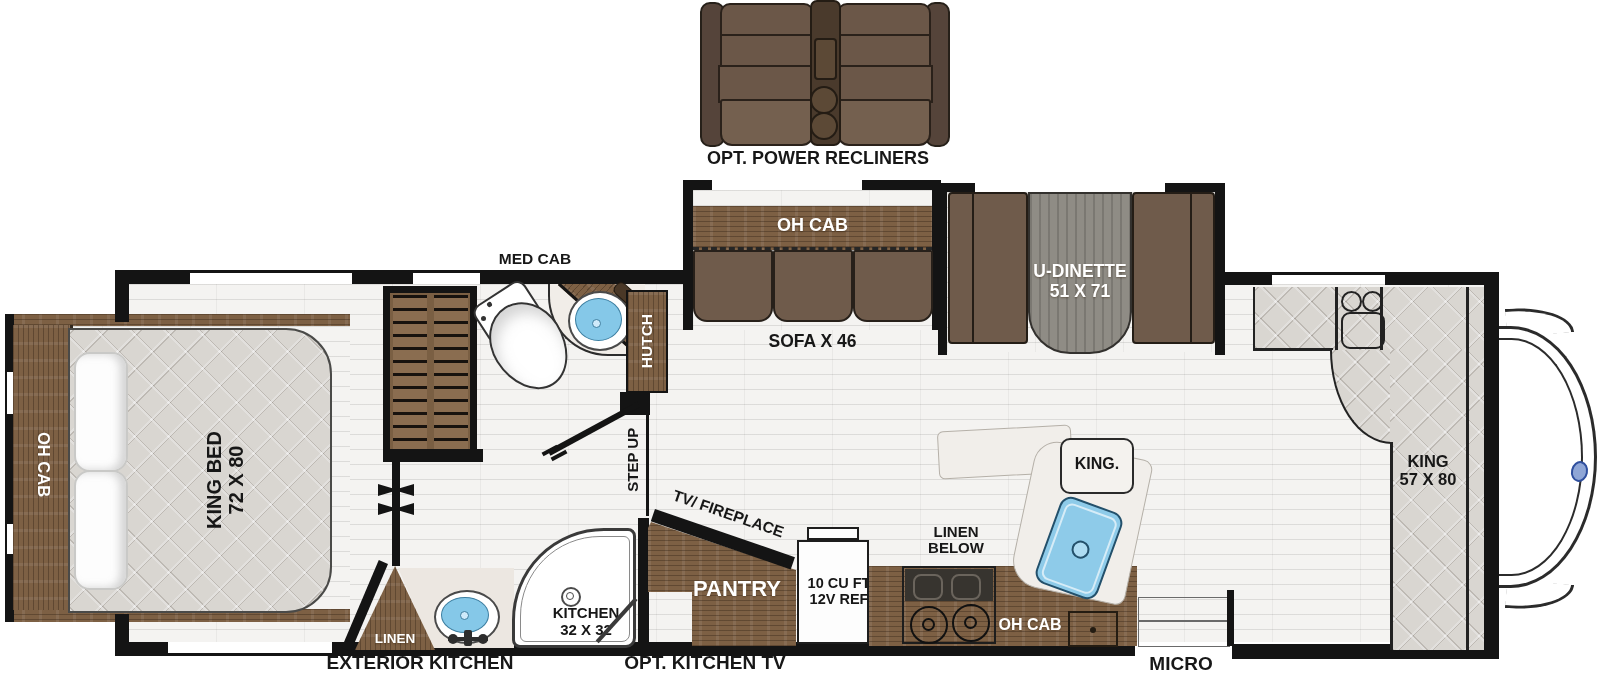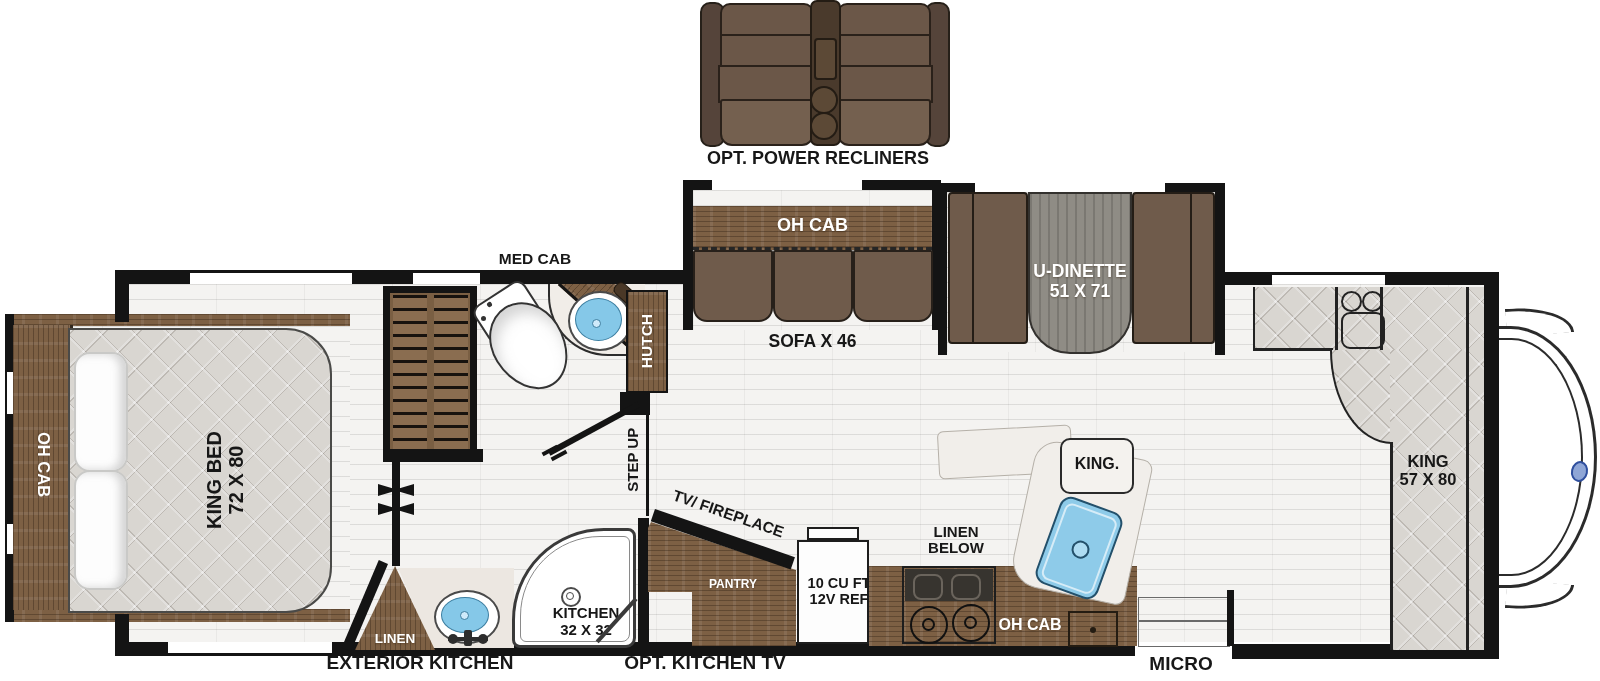--- a/index.html
+++ b/index.html
@@ -148,21 +148,21 @@
   <div class="lbl" style="left:528px;top:605px;width:116px;font-size:15px;line-height:1.1;">
     <div>KITCHEN</div>
       <div>32 X 32</div>
   </div>
   <div class="abs" style="left:597px;top:640px;width:58px;height:3.5px;background:#3a3a3a;transform:rotate(-48deg);transform-origin:left center;"></div>
   <div class="wall" style="left:638px;top:518px;width:11px;height:130px;"></div>
 
   <div class="abs woodh" style="left:648px;top:520px;width:148px;height:126px;clip-path:polygon(3px 2px,148px 50px,148px 126px,44px 126px,44px 72px,0px 72px,0px 8px);"></div>
   <div class="abs" style="left:655px;top:509px;width:148px;height:13px;background:#141414;transform:rotate(19deg);transform-origin:left top;"></div>
   <div class="lbl" style="left:660px;top:482px;width:150px;font-size:15.5px;transform:rotate(19deg);transform-origin:left top;">TV/ FIREPLACE</div>
-  <div class="lbl wlbl" style="left:693px;top:578px;width:80px;font-size:12px;">PANTRY</div>
+  <div class="lbl wlbl" style="left:693px;top:578px;width:80px;font-size:22px;">PANTRY</div>
   <div class="abs" style="left:797px;top:540px;width:72px;height:104px;background:#fdfdfd;border:2.5px solid #1d1d1d;box-sizing:border-box;"></div>
   <div class="abs" style="left:807px;top:527px;width:52px;height:13px;background:#fdfdfd;border:2px solid #1d1d1d;box-sizing:border-box;"></div>
   <div class="lbl" style="left:797px;top:576px;width:84px;font-size:14.5px;line-height:1.1;">
     <div>10 CU FT</div>
       <div>12V REF</div>
   </div>
 
   <div class="abs woodh" style="left:869px;top:566px;width:268px;height:80px;"></div>
   <div class="abs" style="left:902px;top:566px;width:94px;height:78px;border:2px solid #1d1d1d;box-sizing:border-box;">
     <div class="abs" style="left:1px;top:1px;width:88px;height:32px;background:#37342f;">

